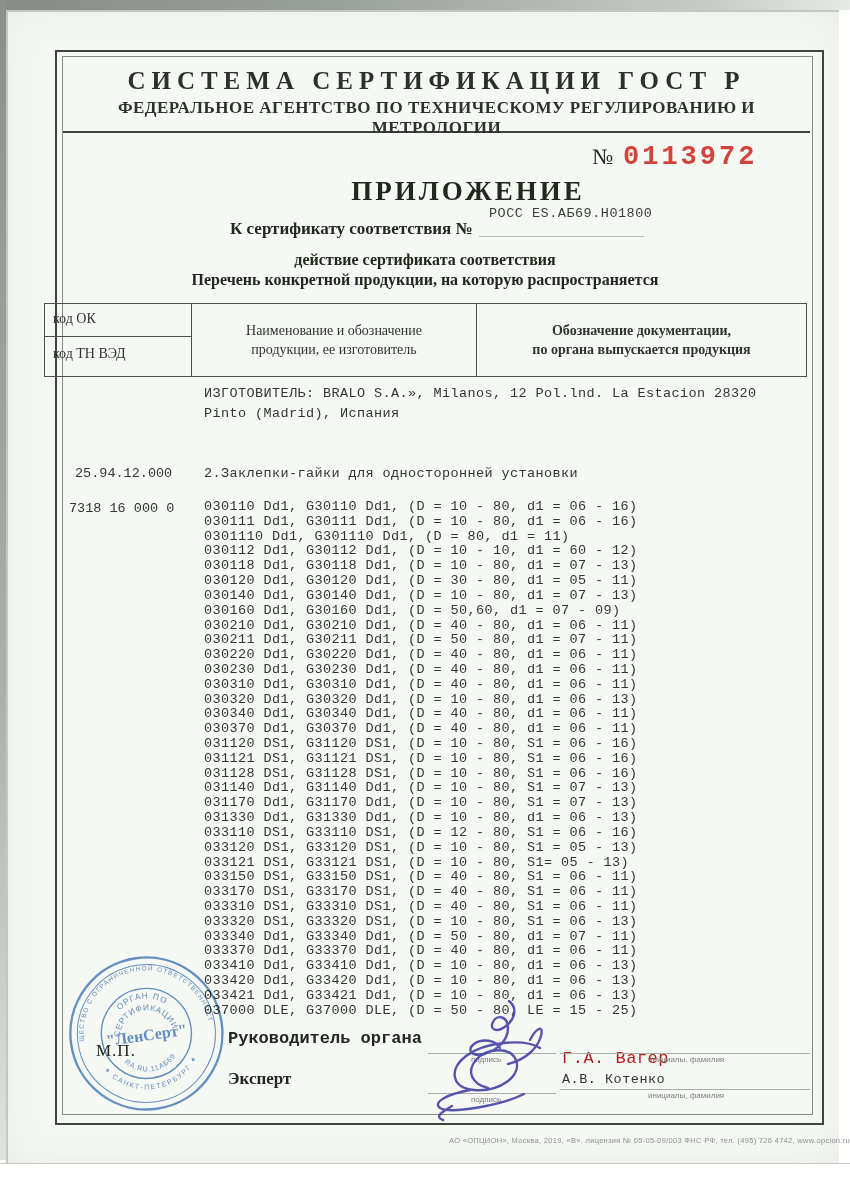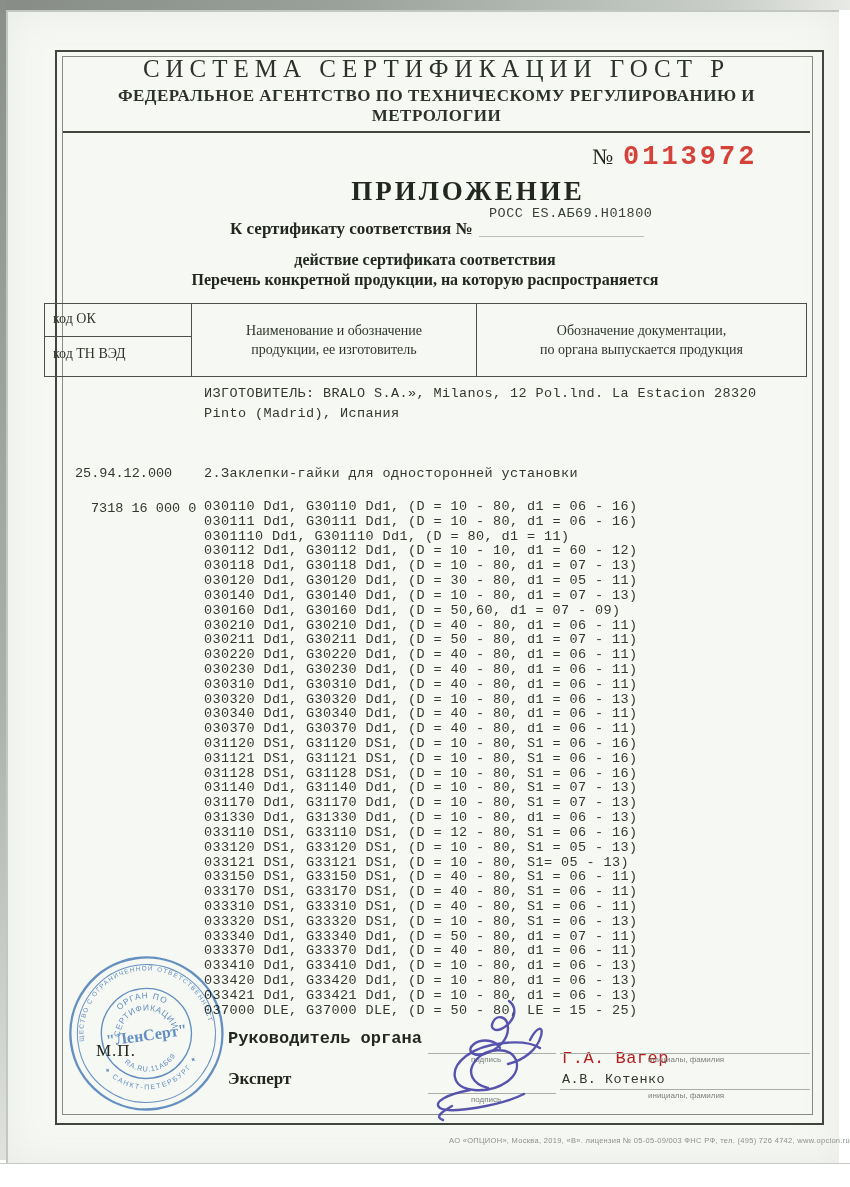--- a/index.html
+++ b/index.html
@@ -20,21 +20,21 @@
     background:linear-gradient(180deg,#8a8f8a 0%,#aab0aa 60%,#dfe2dd 100%);}
   .scan-bottom-line{position:absolute;left:0;top:1163px;width:850px;height:1px;background:#c6cac5;}
 
   .frame-outer{position:absolute;left:55px;top:50px;width:765px;height:1071px;
     border:2.5px solid #40453e;}
   .frame-inner{position:absolute;left:62px;top:56px;width:749px;height:1057px;
     border:1px solid #868b84;}
 
   .header-box{position:absolute;left:63px;top:55px;width:747px;height:76px;
     border-bottom:2.5px solid #40453e;text-align:center;}
-  .header-line1{font-size:25px;font-weight:normal;letter-spacing:6px;color:#2c312a;}
+  .header-line1{margin-top:12px;font-size:25px;font-weight:bold;letter-spacing:6px;color:#2c312a;}
   .header-line2{margin-top:3px;font-size:17px;font-weight:bold;letter-spacing:.5px;color:#2c312a;}
 
   .doc-number{position:absolute;left:592px;top:142px;white-space:nowrap;}
   .doc-number .nsign{font-size:22px;color:#23281f;margin-right:10px;}
   .doc-number .nval{
     font-family:"Liberation Mono","DejaVu Sans Mono",monospace;
     font-size:27px;color:#d4423a;letter-spacing:3px;font-weight:bold;}
 
   .page-title{position:absolute;left:0;top:176px;width:850px;text-align:center;
     font-size:27px;font-weight:bold;letter-spacing:3px;color:#23281f;margin-left:43px;}
@@ -48,28 +48,28 @@
     font-size:16px;font-weight:bold;color:#23281f;line-height:20px;}
 
   .ptable{position:absolute;left:44px;top:303px;width:761px;height:72px;
     border:1.2px solid #4b504a;display:flex;}
   .ptable .c1{width:146px;border-right:1.2px solid #4b504a;display:flex;flex-direction:column;}
   .ptable .c1 .r1{height:33px;border-bottom:1.2px solid #4b504a;padding:7px 0 0 8px;font-size:14px;box-sizing:border-box;}
   .ptable .c1 .r2{flex:1;padding:9px 0 0 8px;font-size:14px;box-sizing:border-box;}
   .ptable .c2{width:284px;border-right:1.2px solid #4b504a;display:flex;align-items:center;justify-content:center;
     text-align:center;font-size:14px;line-height:19px;}
   .ptable .c3{flex:1;display:flex;align-items:center;justify-content:center;
-    text-align:center;font-size:14px;line-height:19px;}
+    text-align:center;font-size:14px;line-height:19px;font-weight:bold;}
 
   .mono{font-family:"Liberation Mono","DejaVu Sans Mono",monospace;}
   .manufacturer{position:absolute;left:204px;top:384px;font-size:13.5px;letter-spacing:.4px;
     line-height:20px;color:#33382f;}
 
   .ok-code{position:absolute;left:75px;top:466px;font-size:13.5px;color:#33382f;}
-  .tnved-code{position:absolute;left:91px;top:501px;font-size:13.5px;color:#33382f;}
+  .tnved-code{position:absolute;left:69px;top:501px;font-size:13.5px;color:#33382f;}
   .category{position:absolute;left:204px;top:466px;font-size:13.5px;letter-spacing:.4px;color:#33382f;}
   .items{position:absolute;left:204px;top:500px;font-size:13.5px;letter-spacing:.4px;
     line-height:14.82px;color:#33382f;white-space:pre;}
 
   .sig-label1{position:absolute;left:228px;top:1029px;font-size:17px;font-weight:bold;color:#23281f;font-family:Liberation Mono, monospace;}
   .sig-label2{position:absolute;left:228px;top:1069px;font-size:17px;font-weight:bold;color:#23281f;}
   .sig-name1{position:absolute;left:562px;top:1049px;font-size:17px;letter-spacing:.5px;color:#b91c1c;}
   .sig-name2{position:absolute;left:562px;top:1072px;font-size:13.5px;letter-spacing:.5px;color:#33382f;}
   .sline{position:absolute;border-top:1.2px solid #a9aea8;}
   .sl-sign1{left:428px;top:1053px;width:128px;}

